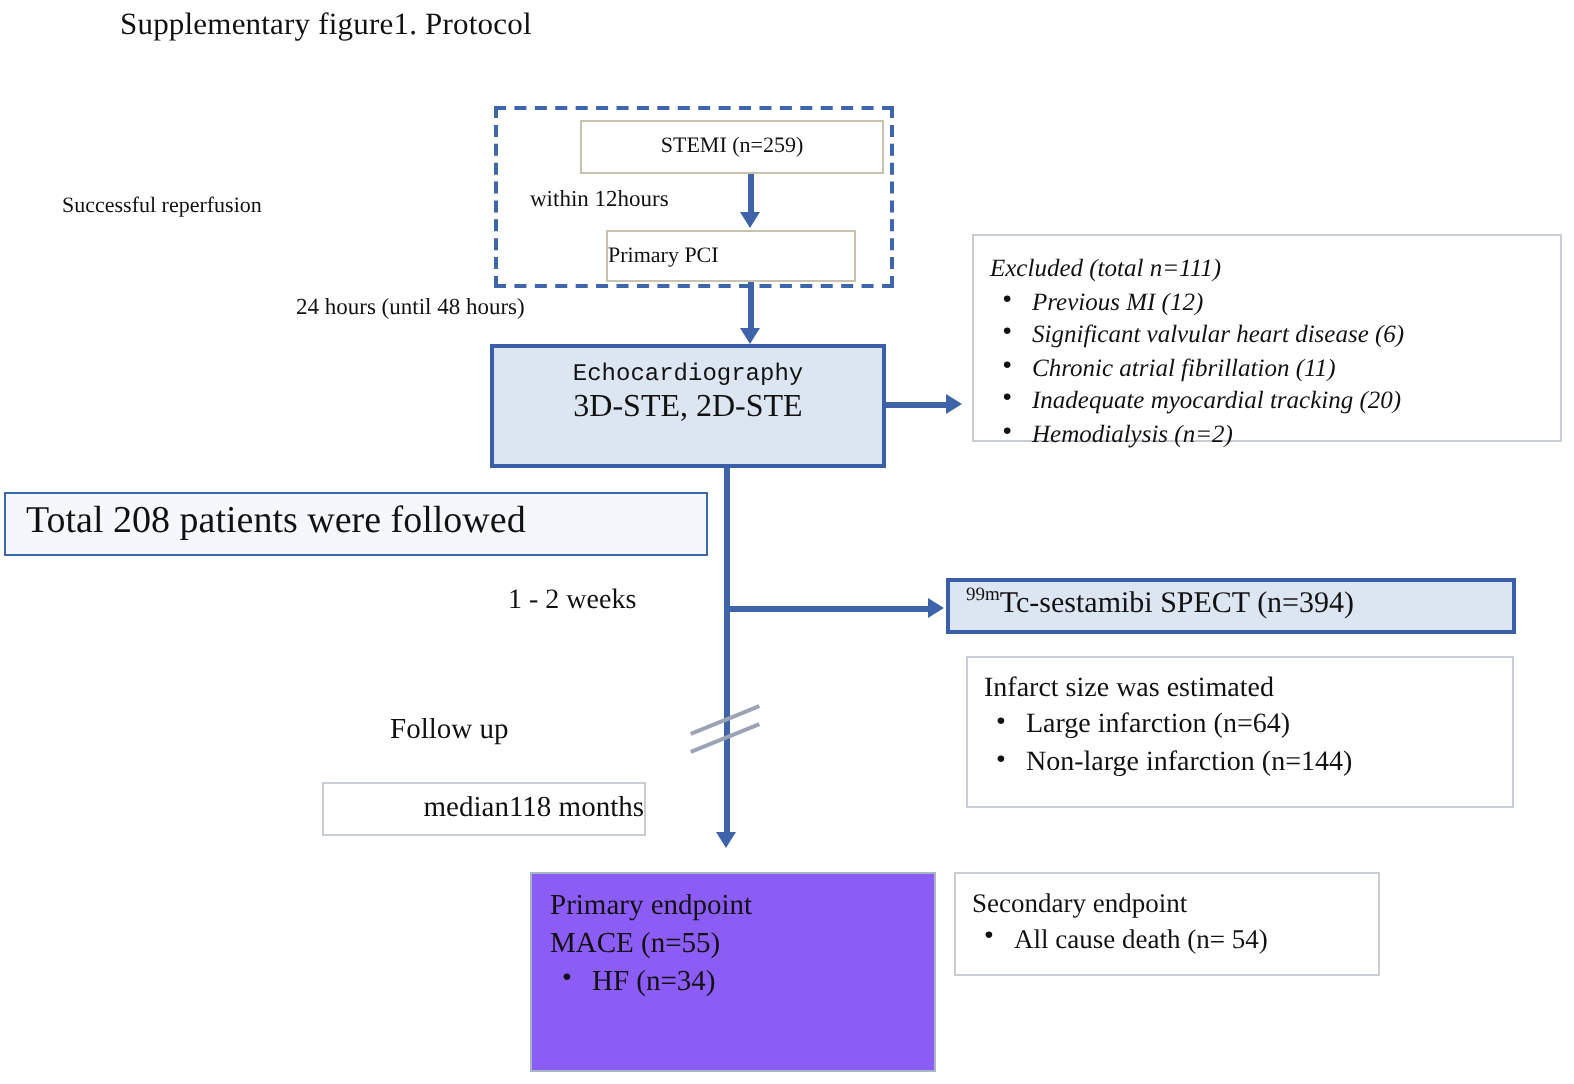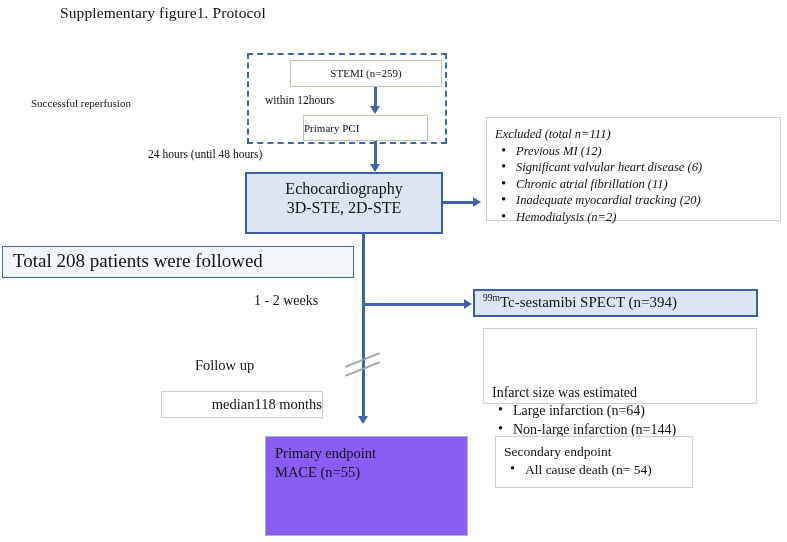--- a/index.html
+++ b/index.html
@@ -80,21 +80,21 @@
   <div class="abs box box-thin" style="left:303px;top:115px;width:125px;height:26px;">
     <div class="plain" style="text-align:left;line-height:24px;">Primary PCI</div>
   </div>
 
   <div class="abs small" style="left:148px;top:148px;">24 hours (until 48 hours)</div>
 
   <div class="vline" style="left:374px;top:141px;height:25px;"></div>
   <div class="arrowdown" style="left:370px;top:164px;"></div>
 
   <div class="abs box box-blue-thick" style="left:245px;top:172px;width:198px;height:62px;">
-    <div class="plain" style="text-align:center;margin-top:6px;font-size:16px;">Echocardiography</div>
+    <div class="plain" style="text-align:center;margin-top:6px;font-size:12px;font-family:Liberation Mono, monospace;">Echocardiography</div>
     <div class="plain" style="text-align:center;margin-top:1px;font-size:16px;">3D-STE, 2D-STE</div>
   </div>
 
   <div class="hline" style="left:443px;top:201px;width:32px;"></div>
   <div class="arrowright" style="left:473px;top:197px;"></div>
 
   <div class="abs box box-gray" style="left:486px;top:117px;width:295px;height:104px;padding:8px 6px 0 8px;font-style:italic;">
     <div class="lbl boxtext">Excluded (total n=111)</div>
     <ul class="bul lbl">
       <li>Previous MI (12)</li>
@@ -116,21 +116,21 @@
   <div class="hline" style="left:362px;top:303px;width:104px;"></div>
   <div class="arrowright" style="left:464px;top:299px;"></div>
 
   <div class="abs box box-blue-thick" style="left:473px;top:289px;width:285px;height:28px;">
     <div class="abs" style="left:8px;top:2px;font-size:15px;white-space:nowrap;">
       <sup style="font-size:9.5px;">99m</sup><span>Tc-sestamibi  SPECT (n=394)</span>
     </div>
   </div>
 
   <div class="abs box box-gray" style="left:483px;top:328px;width:274px;height:76px;padding:7px 6px 0 8px;">
-    <div class="lbl boxtext" style="font-size:14px;margin-top:48px;">Infarct size was estimated</div>
+    <div class="lbl boxtext" style="font-size:14px;">Infarct size was estimated</div>
     <ul class="bul" style="font-size:14px;">
       <li>Large infarction (n=64)</li>
       <li>Non-large infarction (n=144)</li>
     </ul>
   </div>
 
   <div class="vline" style="left:362px;top:303px;height:115px;"></div>
   <div class="brk" style="left:345px;top:366px;width:37px;transform:rotate(-22deg);"></div>
   <div class="brk" style="left:345px;top:375px;width:37px;transform:rotate(-22deg);"></div>
   <div class="arrowdown" style="left:358px;top:416px;"></div>
@@ -138,23 +138,24 @@
   <div class="abs plain" style="left:195px;top:357px;font-size:14.5px;">Follow up</div>
 
   <div class="abs box box-gray" style="left:161px;top:391px;width:162px;height:27px;">
     <div class="plain" style="text-align:right;line-height:25px;font-size:14.5px;">median118 months</div>
   </div>
 
   <div class="abs box box-blue-fill" style="left:265px;top:436px;width:203px;height:100px;padding:7px 5px 0 9px;">
     <div class="boxtext" style="font-size:14.5px;">Primary endpoint</div>
     <div class="boxtext" style="font-size:14.5px;">MACE (n=55)</div>
     <ul class="bul" style="font-size:14.5px;">
+      <li>HF (n=34)</li>
     </ul>
   </div>
 
-  <div class="abs box box-gray" style="left:477px;top:436px;width:198px;height:52px;padding:6px 5px 0 8px;margin-left:18px;">
+  <div class="abs box box-gray" style="left:477px;top:436px;width:213px;height:52px;padding:6px 5px 0 8px;">
     <div class="boxtext" style="font-size:13.5px;">Secondary  endpoint</div>
     <ul class="bul" style="font-size:13.5px;">
       <li>All cause death (n= 54)</li>
     </ul>
   </div>
 
 </div>
 
 </body></html>

